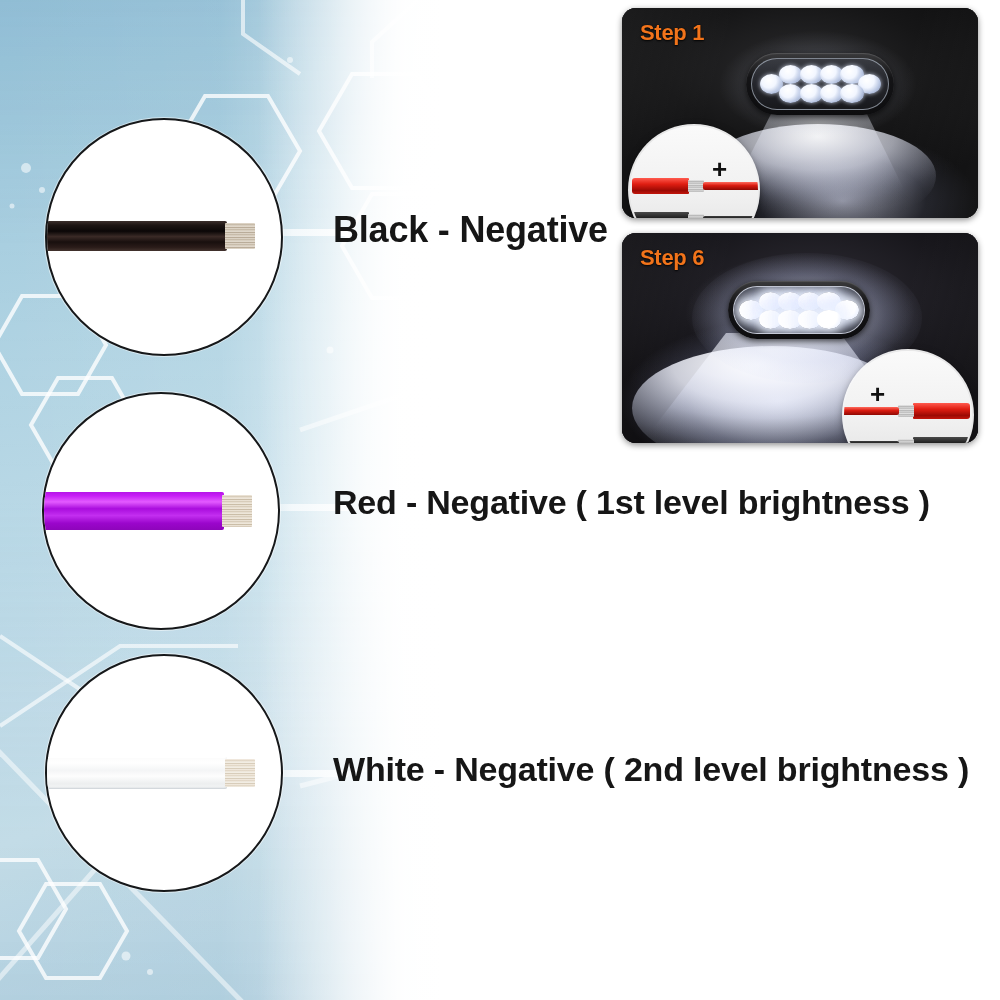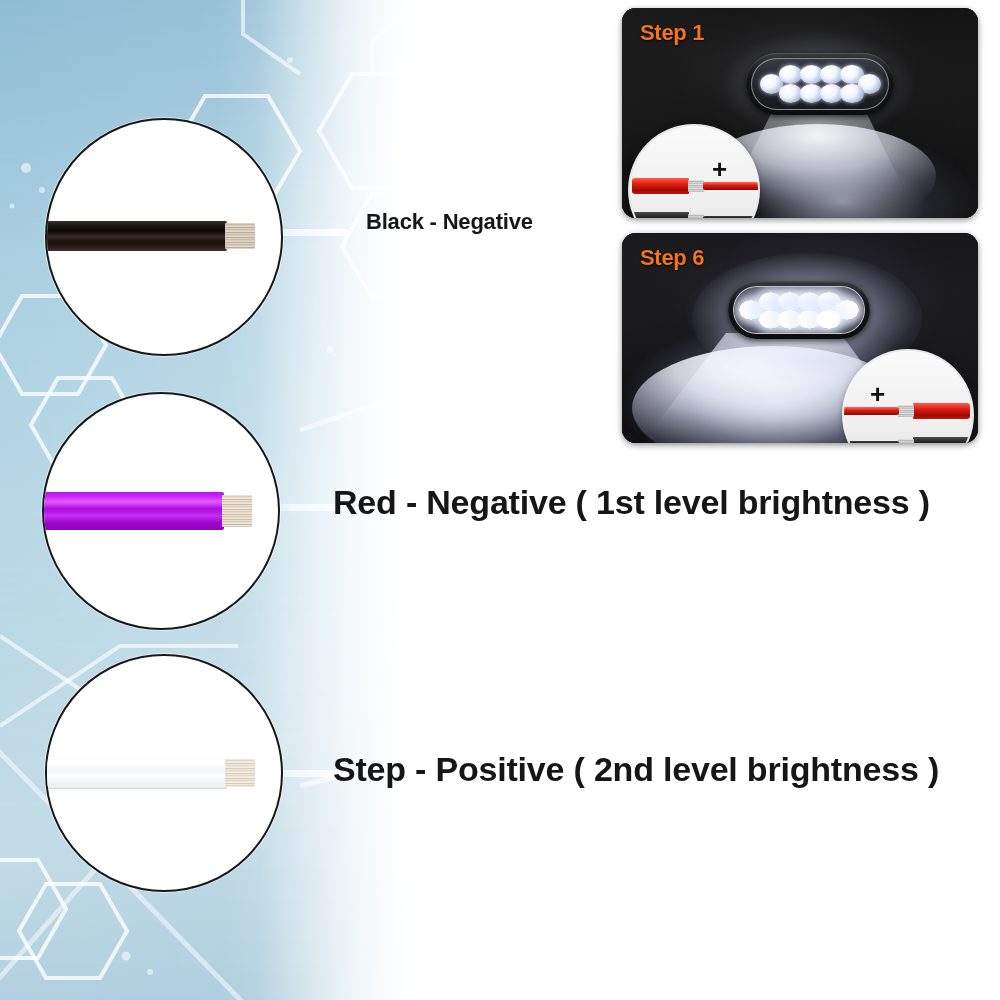--- a/index.html
+++ b/index.html
@@ -311,25 +311,25 @@
     </div>
   </div>
 
   <div class="callout" style="left:45px; top:654px; width:238px; height:238px;">
     <div class="wire wire-white" style="top:43%; height:14%;">
       <div class="wire-body"></div>
       <div class="wire-tip"></div>
     </div>
   </div>
 
-  <div class="label" style="left:333px; top:209px; font-size:22px;margin-left:33px;">Black - Negative</div>
+  <div class="label" style="left:333px; top:209px; font-size:36px;">Black - Negative</div>
 
   <div class="label" style="left:333px; top:483px; font-size:34px;">Red - Negative ( 1st level brightness )</div>
 
-  <div class="label" style="left:333px; top:750px; font-size:34px;">Step - Positive ( 2nd level brightness )</div>
+  <div class="label" style="left:333px; top:750px; font-size:34px;">White - Negative ( 2nd level brightness )</div>
 
   <div class="panel panel1" style="left:622px; top:8px; width:356px; height:210px;">
     <div class="panel-bg panel1-bg"></div>
 
     <svg class="beam" viewBox="0 0 356 210" preserveAspectRatio="none" style="left:0; top:0; width:356px; height:210px;">
       <defs>
         <radialGradient id="b1" cx="0.5" cy="0.12" r="0.85">
           <stop offset="0%" stop-color="#ffffff" stop-opacity="0.92"></stop>
           <stop offset="38%" stop-color="#eef1ff" stop-opacity="0.62"></stop>
           <stop offset="72%" stop-color="#c9cfea" stop-opacity="0.16"></stop>

